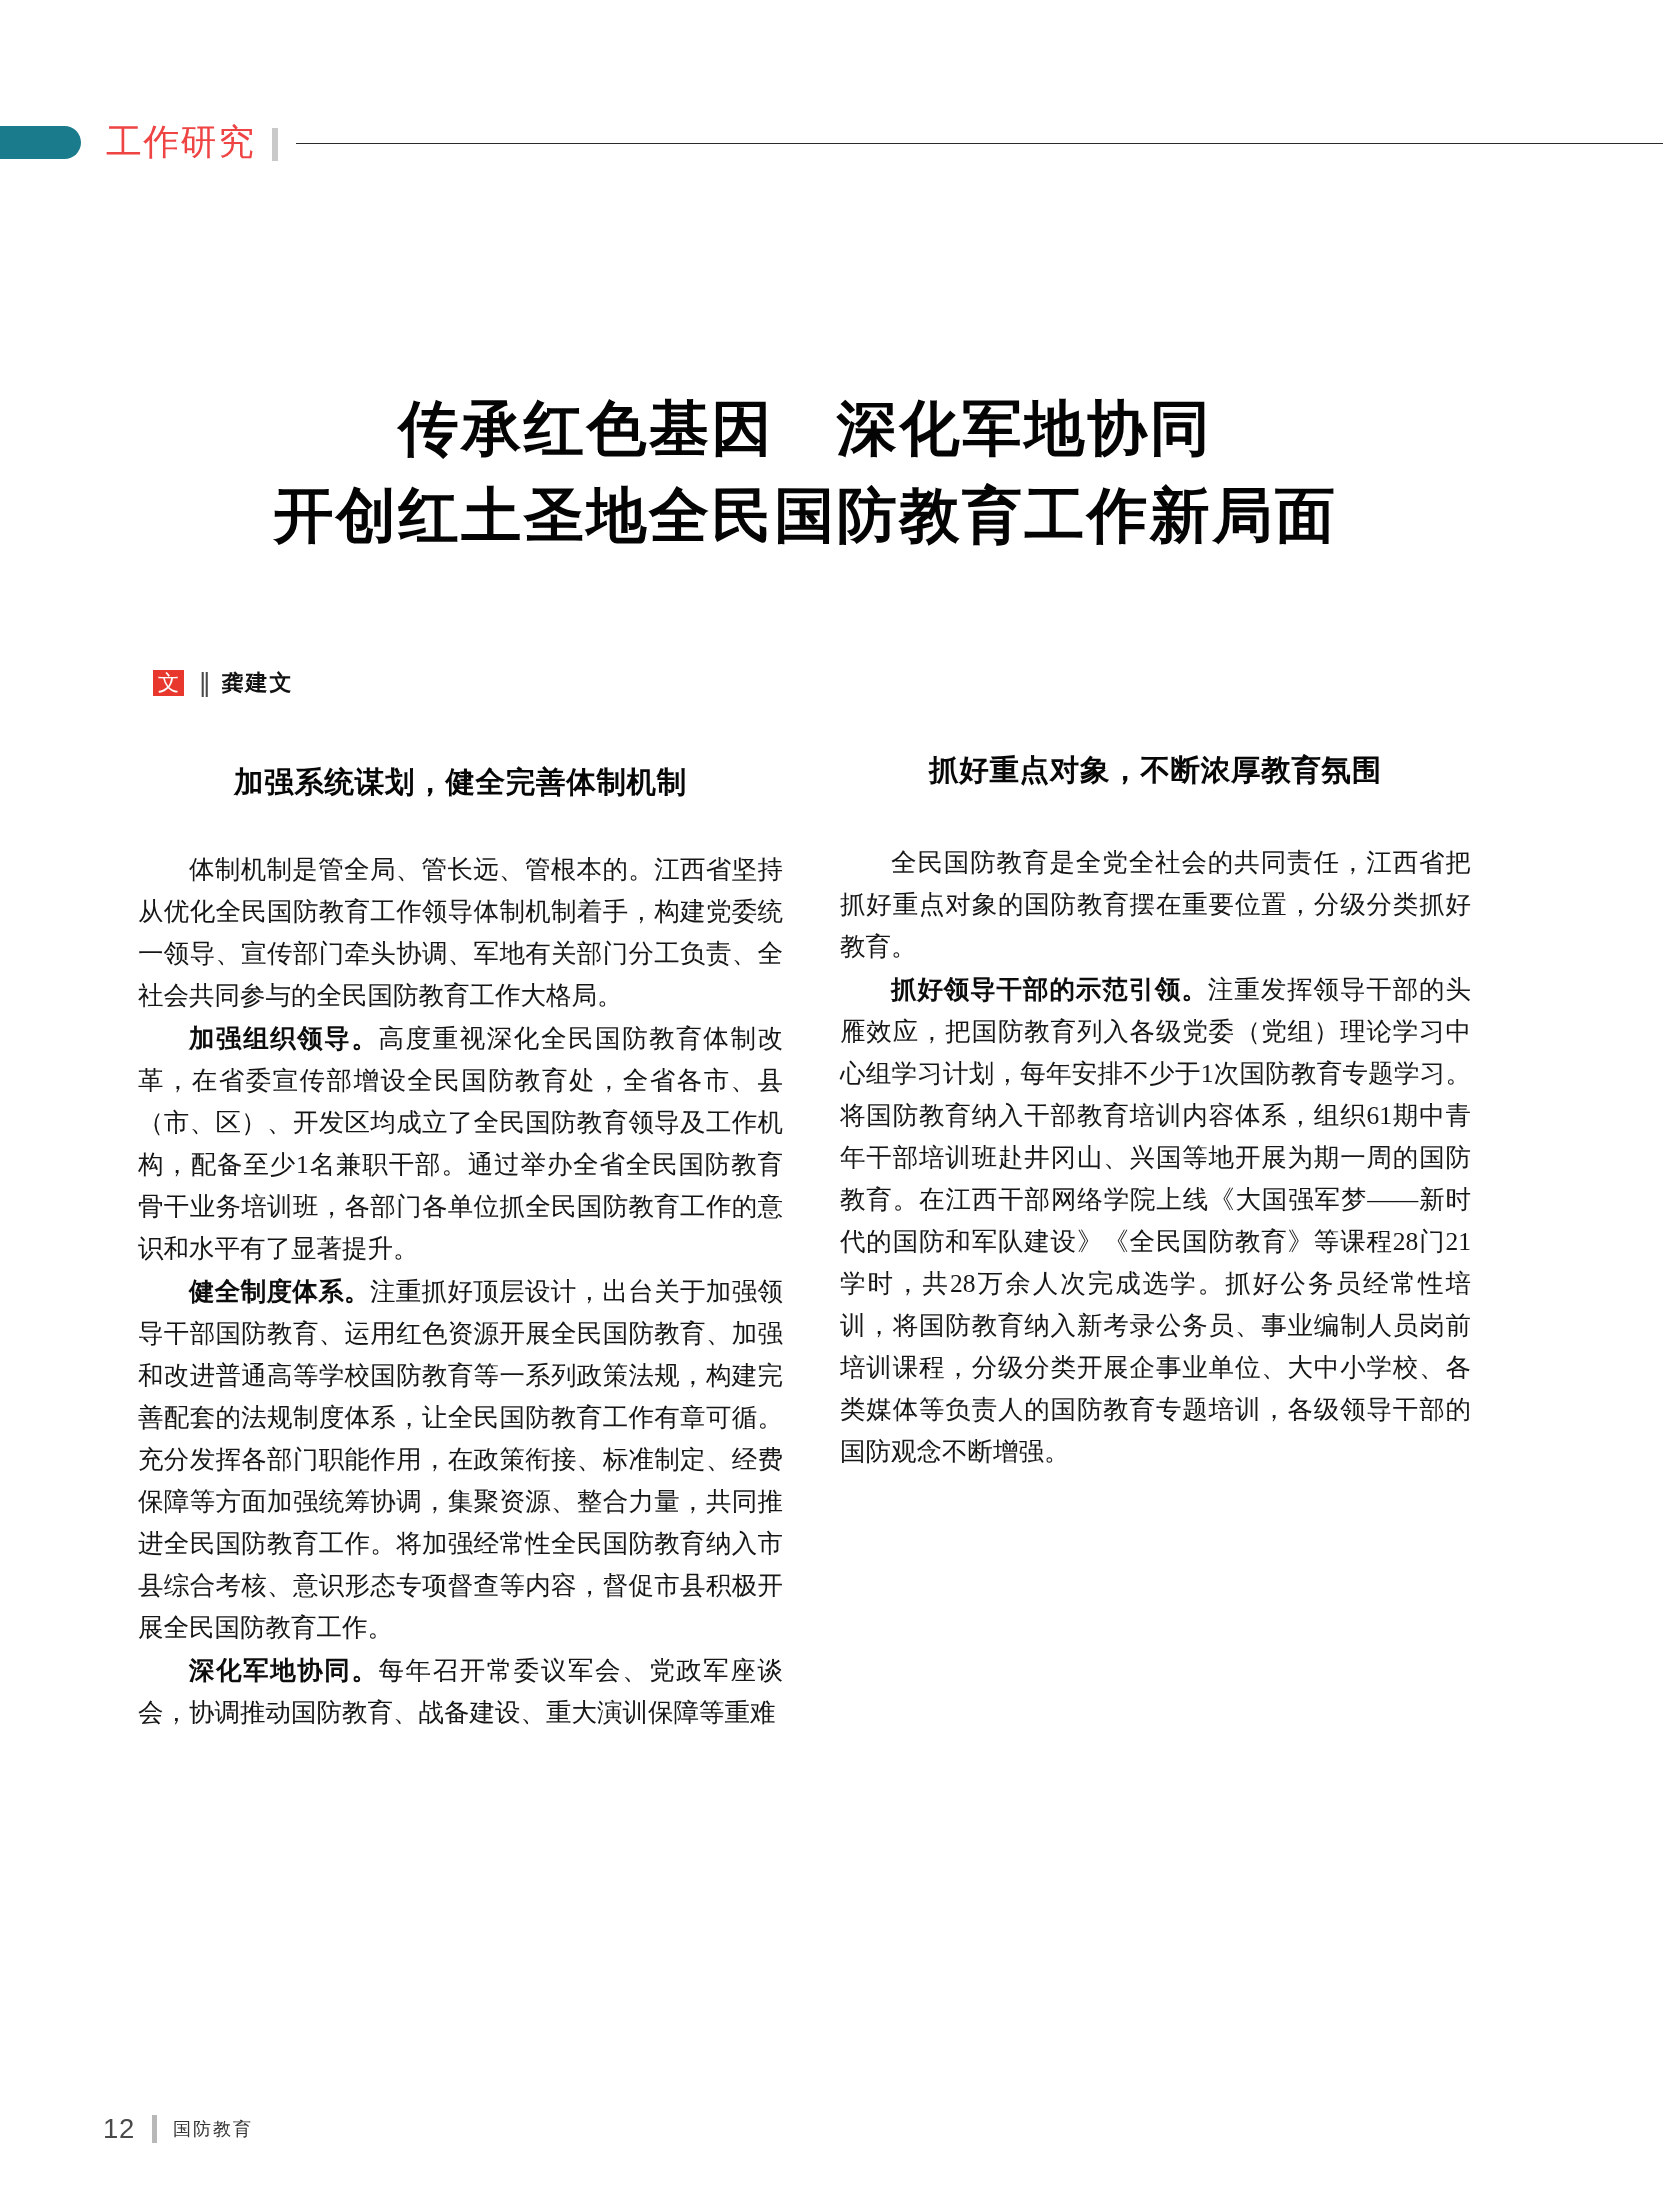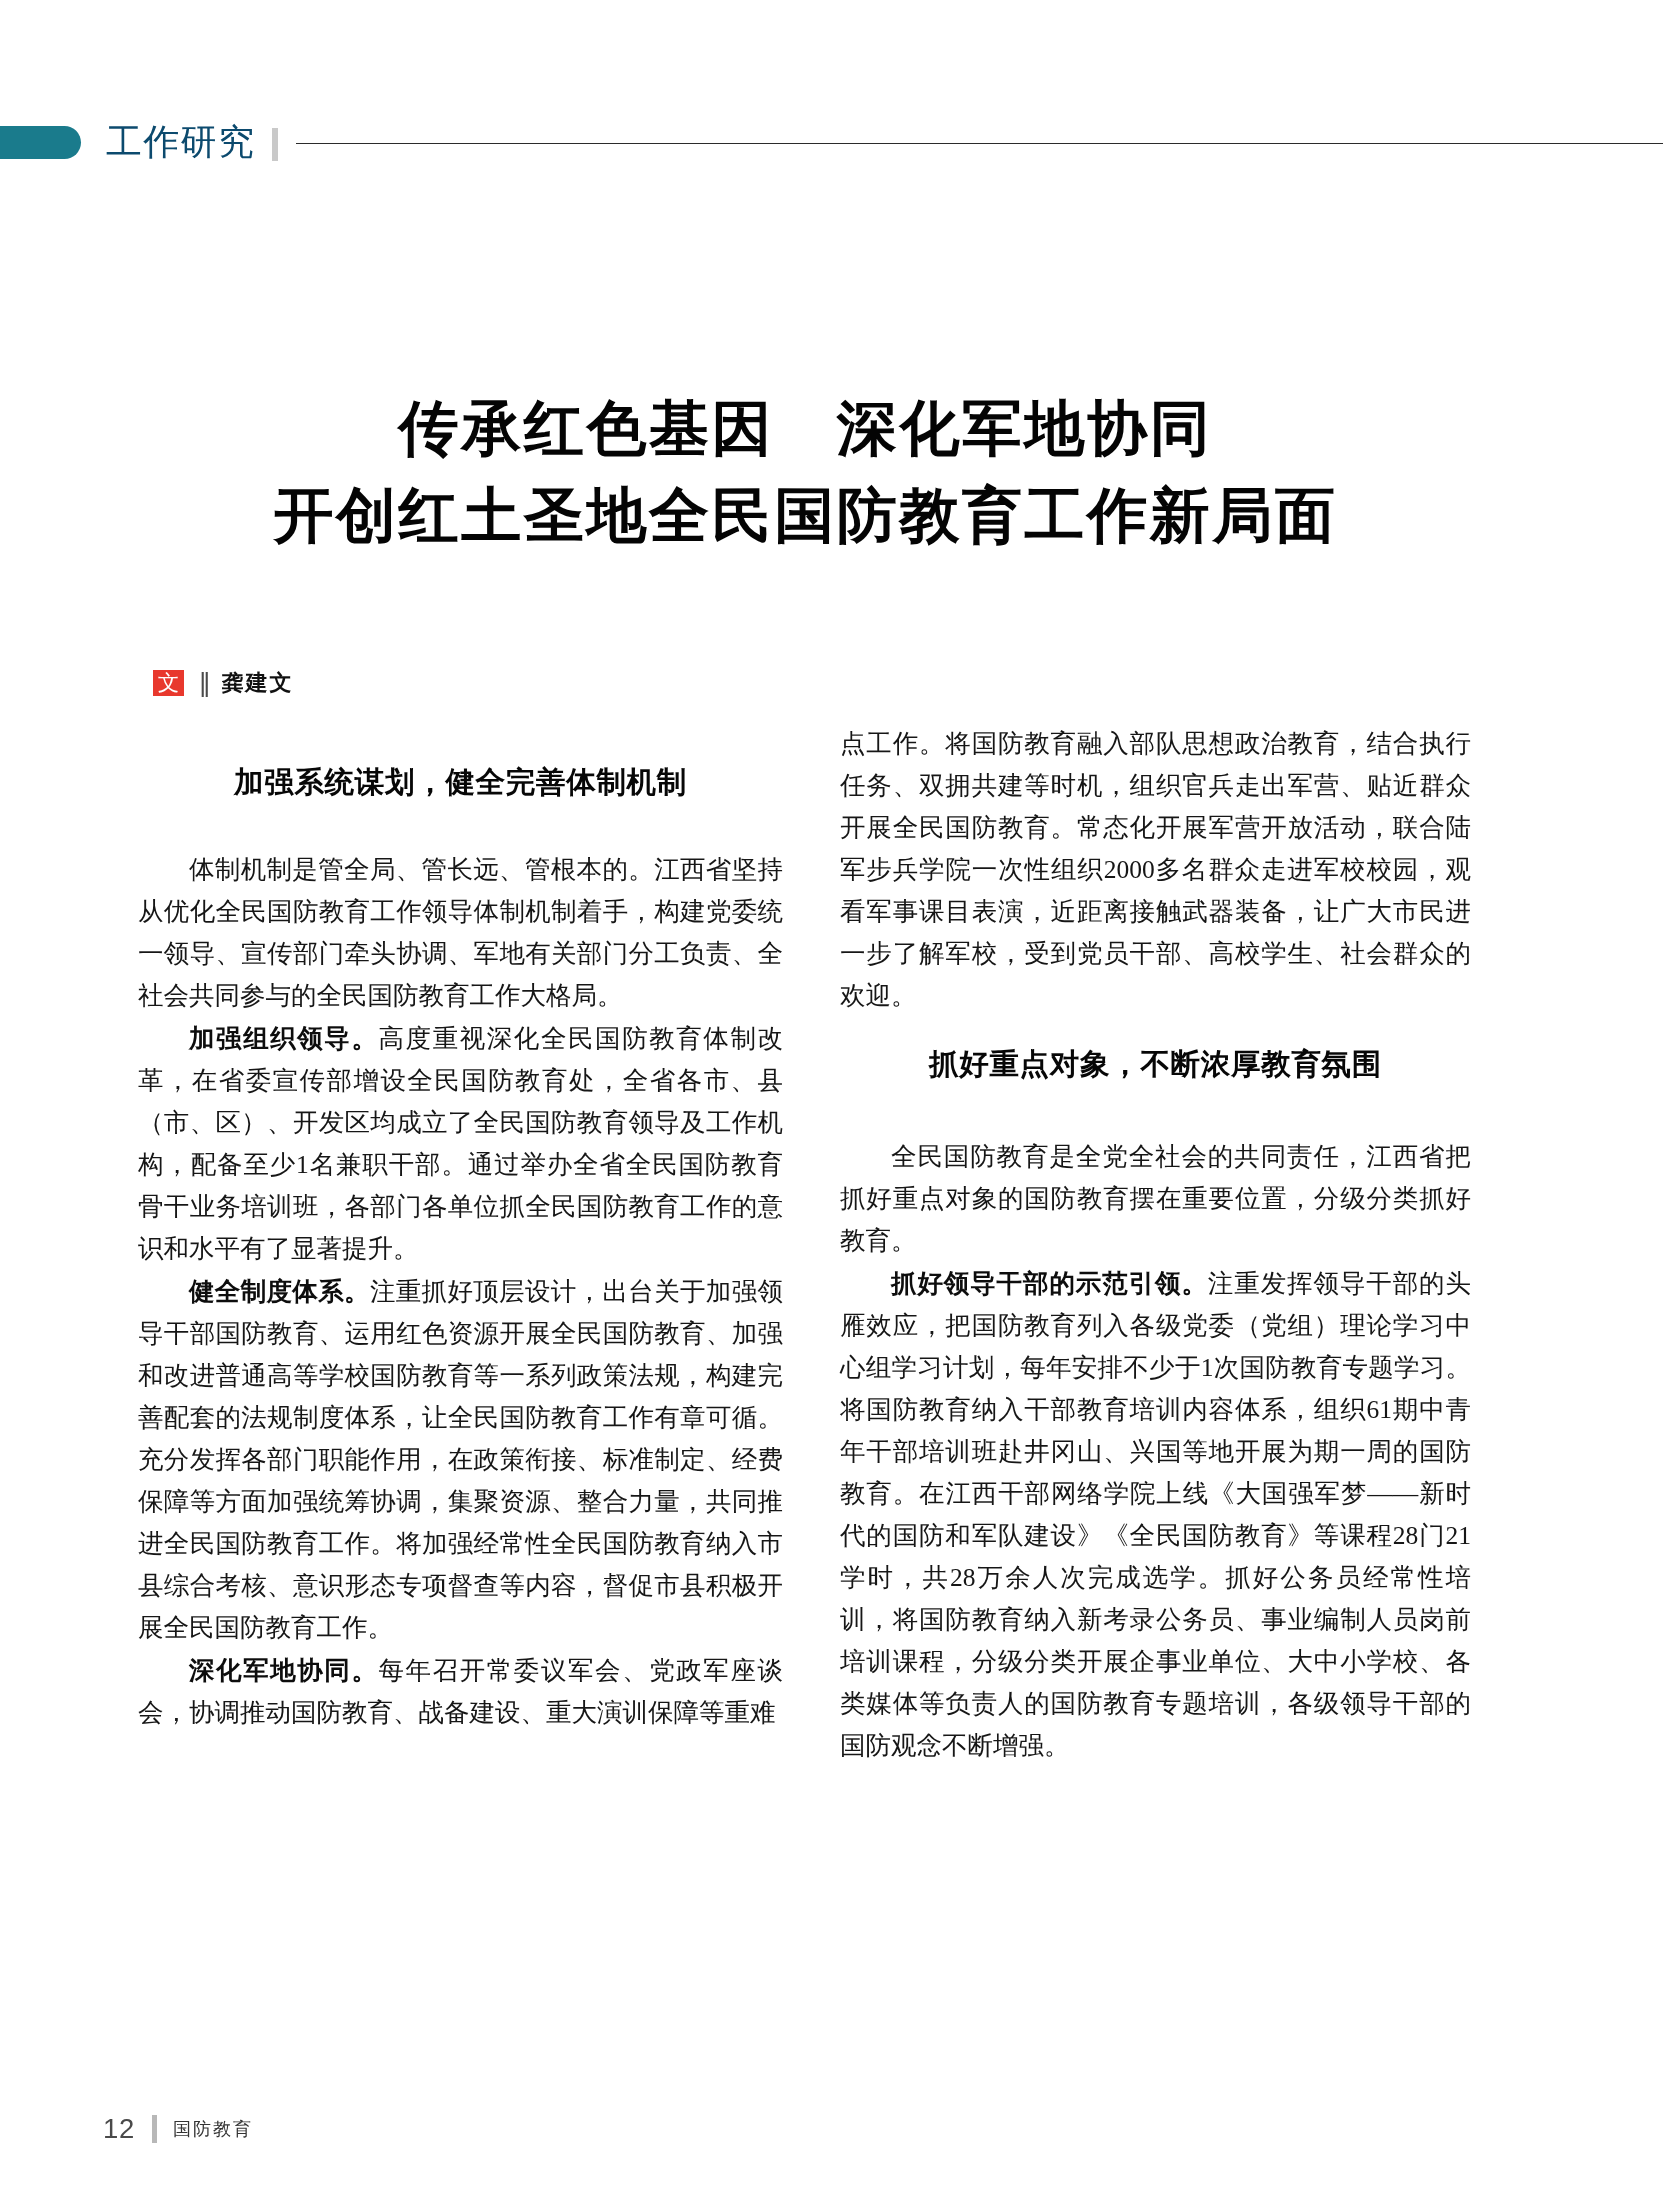--- a/index.html
+++ b/index.html
@@ -16,21 +16,21 @@
     position:absolute;left:0;top:126px;
     width:81px;height:33px;
     background:#1a7b8c;
     border-radius:0 17px 17px 0;
   }
   .section-label{
     position:absolute;left:106px;top:123px;
     font-family:"Liberation Sans", sans-serif;
     font-weight:500;
     font-size:36px;line-height:38px;
-    color:#0c4a6e;
+    color:#ef4444;
     letter-spacing:1.3px;
   }
   .header-tick{
     position:absolute;left:272px;top:128px;
     width:5.9px;height:33px;
     background:#c9c9c9;
   }
   .header-rule{
     position:absolute;left:296px;top:143px;
     width:1368px;height:1.3px;
@@ -145,21 +145,20 @@
 
 <div class="column col-left">
   <div class="col-heading">加强系统谋划，健全完善体制机制</div>
   <p class="indent">体制机制是管全局、管长远、管根本的。江西省坚持从优化全民国防教育工作领导体制机制着手，构建党委统一领导、宣传部门牵头协调、军地有关部门分工负责、全社会共同参与的全民国防教育工作大格局。</p>
   <p class="indent"><span class="lead">加强组织领导。</span><span>高度重视深化全民国防教育体制改革，在省委宣传部增设全民国防教育处，全省各市、县（市、区）、开发区均成立了全民国防教育领导及工作机构，配备至少1名兼职干部。通过举办全省全民国防教育骨干业务培训班，各部门各单位抓全民国防教育工作的意识和水平有了显著提升。</span></p>
   <p class="indent"><span class="lead">健全制度体系。</span><span>注重抓好顶层设计，出台关于加强领导干部国防教育、运用红色资源开展全民国防教育、加强和改进普通高等学校国防教育等一系列政策法规，构建完善配套的法规制度体系，让全民国防教育工作有章可循。充分发挥各部门职能作用，在政策衔接、标准制定、经费保障等方面加强统筹协调，集聚资源、整合力量，共同推进全民国防教育工作。将加强经常性全民国防教育纳入市县综合考核、意识形态专项督查等内容，督促市县积极开展全民国防教育工作。</span></p>
   <p class="indent"><span class="lead">深化军地协同。</span><span>每年召开常委议军会、党政军座谈会，协调推动国防教育、战备建设、重大演训保障等重难</span></p>
 </div>
 
 <div class="column col-right">
-  <p>点工作。将国防教育融入部队思想政治教育，结合执行任务、双拥共建等时机，组织官兵走出军营、贴近群众开展全民国防教育。常态化开展军营开放活动，联合陆军步兵学院一次性组织2000多名群众走进军校校园，观看军事课目表演，近距离接触武器装备，让广大市民进一步了解军校，受到党员干部、高校学生、社会群众的欢迎。</p>
   <div class="col-heading">抓好重点对象，不断浓厚教育氛围</div>
   <p class="indent">全民国防教育是全党全社会的共同责任，江西省把抓好重点对象的国防教育摆在重要位置，分级分类抓好教育。</p>
   <p class="indent"><span class="lead">抓好领导干部的示范引领。</span><span>注重发挥领导干部的头雁效应，把国防教育列入各级党委（党组）理论学习中心组学习计划，每年安排不少于1次国防教育专题学习。将国防教育纳入干部教育培训内容体系，组织61期中青年干部培训班赴井冈山、兴国等地开展为期一周的国防教育。在江西干部网络学院上线《大国强军梦——新时代的国防和军队建设》《全民国防教育》等课程28门21学时，共28万余人次完成选学。抓好公务员经常性培训，将国防教育纳入新考录公务员、事业编制人员岗前培训课程，分级分类开展企事业单位、大中小学校、各类媒体等负责人的国防教育专题培训，各级领导干部的国防观念不断增强。</span></p>
 </div>
 
 <div class="footer">
   <span class="footer-pagenum">12</span>
   <span class="footer-bar"></span>
   <span class="footer-journal">国防教育</span>
 </div>

